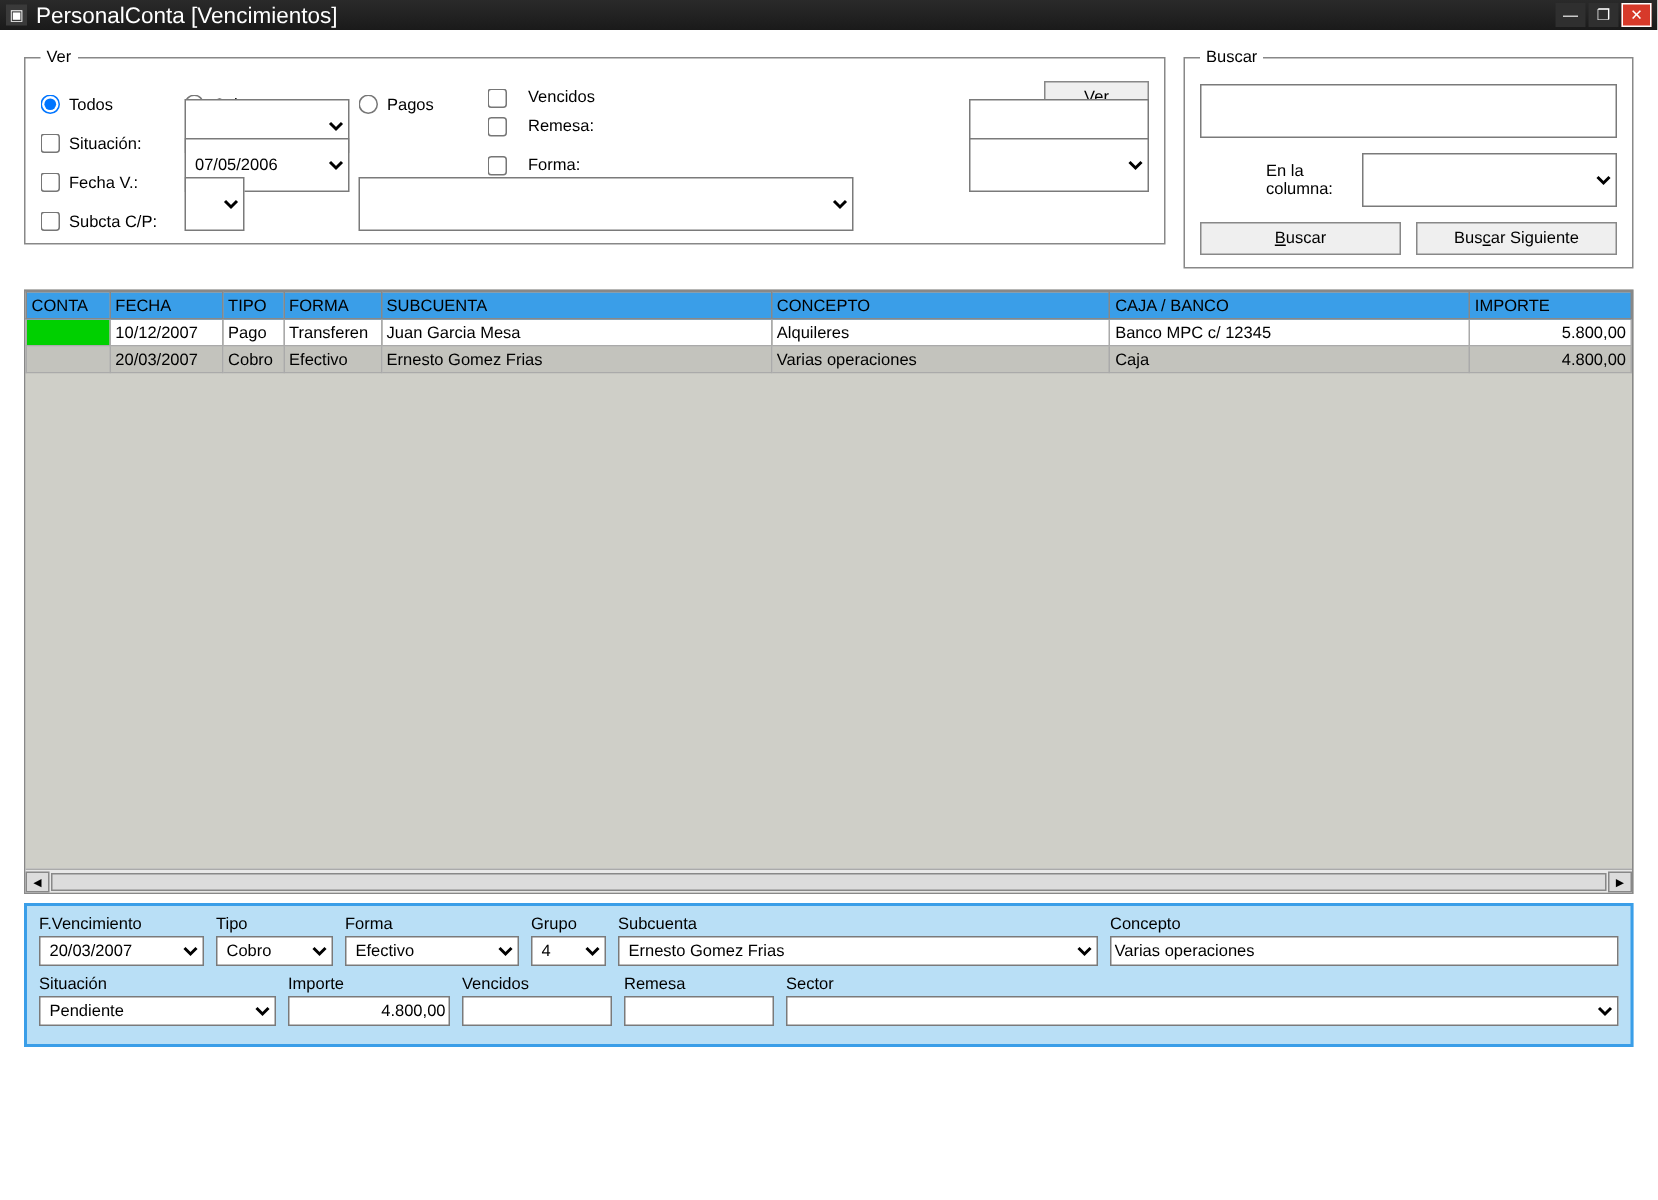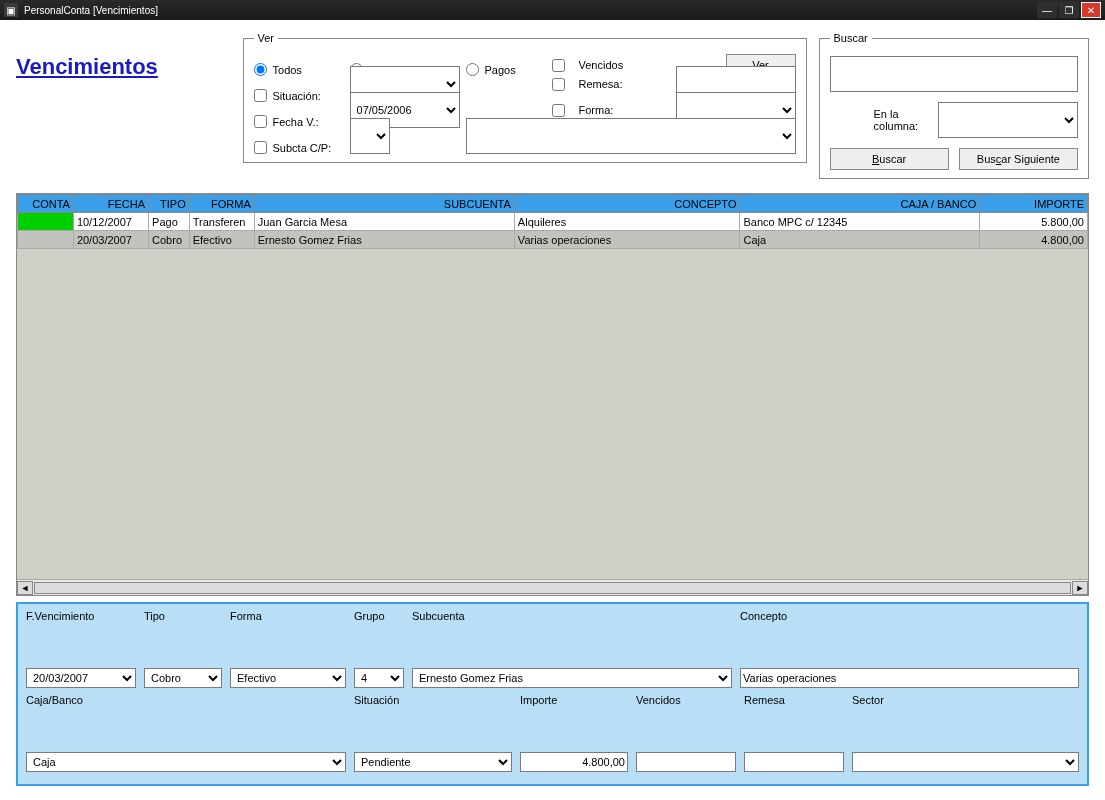--- a/index.html
+++ b/index.html
@@ -19,21 +19,21 @@
   padding: 0 4px;
   color: #fff;
 }
 .titlebar .app-icon {
   width: 14px; height: 14px;
   background: #3a3a3a;
   margin-right: 6px;
   display: flex; align-items: center; justify-content: center;
   font-size: 10px;
 }
-.titlebar .title { flex: 1; font-size: 10px; }
+.titlebar .title { flex: 1; font-size: 15px; }
 .titlebar .win-btns { display: flex; gap: 2px; }
 .titlebar .win-btn {
   width: 20px; height: 16px;
   background: #2f2f2f;
   color: #fff;
   display: flex; align-items: center; justify-content: center;
   font-size: 10px;
   cursor: pointer;
 }
 .titlebar .win-btn.close { background: #d73a2a; border: 1px solid #fff; }
@@ -122,21 +122,21 @@
   table-layout: fixed;
   font-size: 11px;
   background: #cfcfc8;
 }
 table.grid th {
   background: #3a9ee8;
   color: #000;
   font-weight: normal;
   border: 1px solid #888;
   padding: 2px 3px;
-  text-align: right;
+  text-align: left;
   height: 18px;
 }
 table.grid td {
   border: 1px solid #aaa;
   padding: 2px 3px;
   height: 18px;
   overflow: hidden;
   white-space: nowrap;
   background: #fff;
 }
@@ -171,21 +171,21 @@
   background: #b9dff6;
   border: 2px solid #3a9ee8;
   margin-top: 6px;
   padding: 6px 8px 10px 8px;
 }
 .detail-row {
   display: flex;
   gap: 8px;
   margin-bottom: 2px;
 }
-.detail-field { display: flex; flex-direction: column; gap: 44px; }
+.detail-field { display: flex; flex-direction: column; }
 .detail-field label { font-size: 11px; margin-bottom: 2px; }
 .detail-field input, .detail-field select { height: 20px; }
 
 .bottom-buttons {
   display: flex;
   gap: 18px;
   justify-content: center;
   margin-top: 18px;
 }
 .bottom-buttons .btn { width: 100px; height: 24px; }
@@ -201,21 +201,20 @@
   <div class="win-btns">
     <div class="win-btn">—</div>
     <div class="win-btn">❐</div>
     <div class="win-btn close">✕</div>
   </div>
 </div>
 
 <div class="content">
 
   <div class="toprow">
-    <div class="page-title">Vencimientos</div>
 
     <fieldset class="ver-box">
       <legend>Ver</legend>
 
       <div class="ver-row">
         <div class="col1">
           <input type="radio" class="radio" name="vertipo" checked="" style="">
           <span>Todos</span>
         </div>
         <div class="col2">
@@ -375,24 +374,20 @@
         <label>Subcuenta</label>
         <select><option>Ernesto Gomez Frias</option></select>
       </div>
       <div class="detail-field" style="flex:1">
         <label>Concepto</label>
         <input type="text" value="Varias operaciones" style="">
       </div>
     </div>
 
     <div class="detail-row" style="margin-top:6px">
-      <div class="detail-field" style="width:320px">
-        <label>Caja/Banco</label>
-        <select><option>Caja</option></select>
-      </div>
       <div class="detail-field" style="width:158px">
         <label>Situación</label>
         <select><option>Pendiente</option></select>
       </div>
       <div class="detail-field" style="width:108px">
         <label>Importe</label>
         <input type="text" style="text-align: right;" value="4.800,00">
       </div>
       <div class="detail-field" style="width:100px">
         <label>Vencidos</label>

